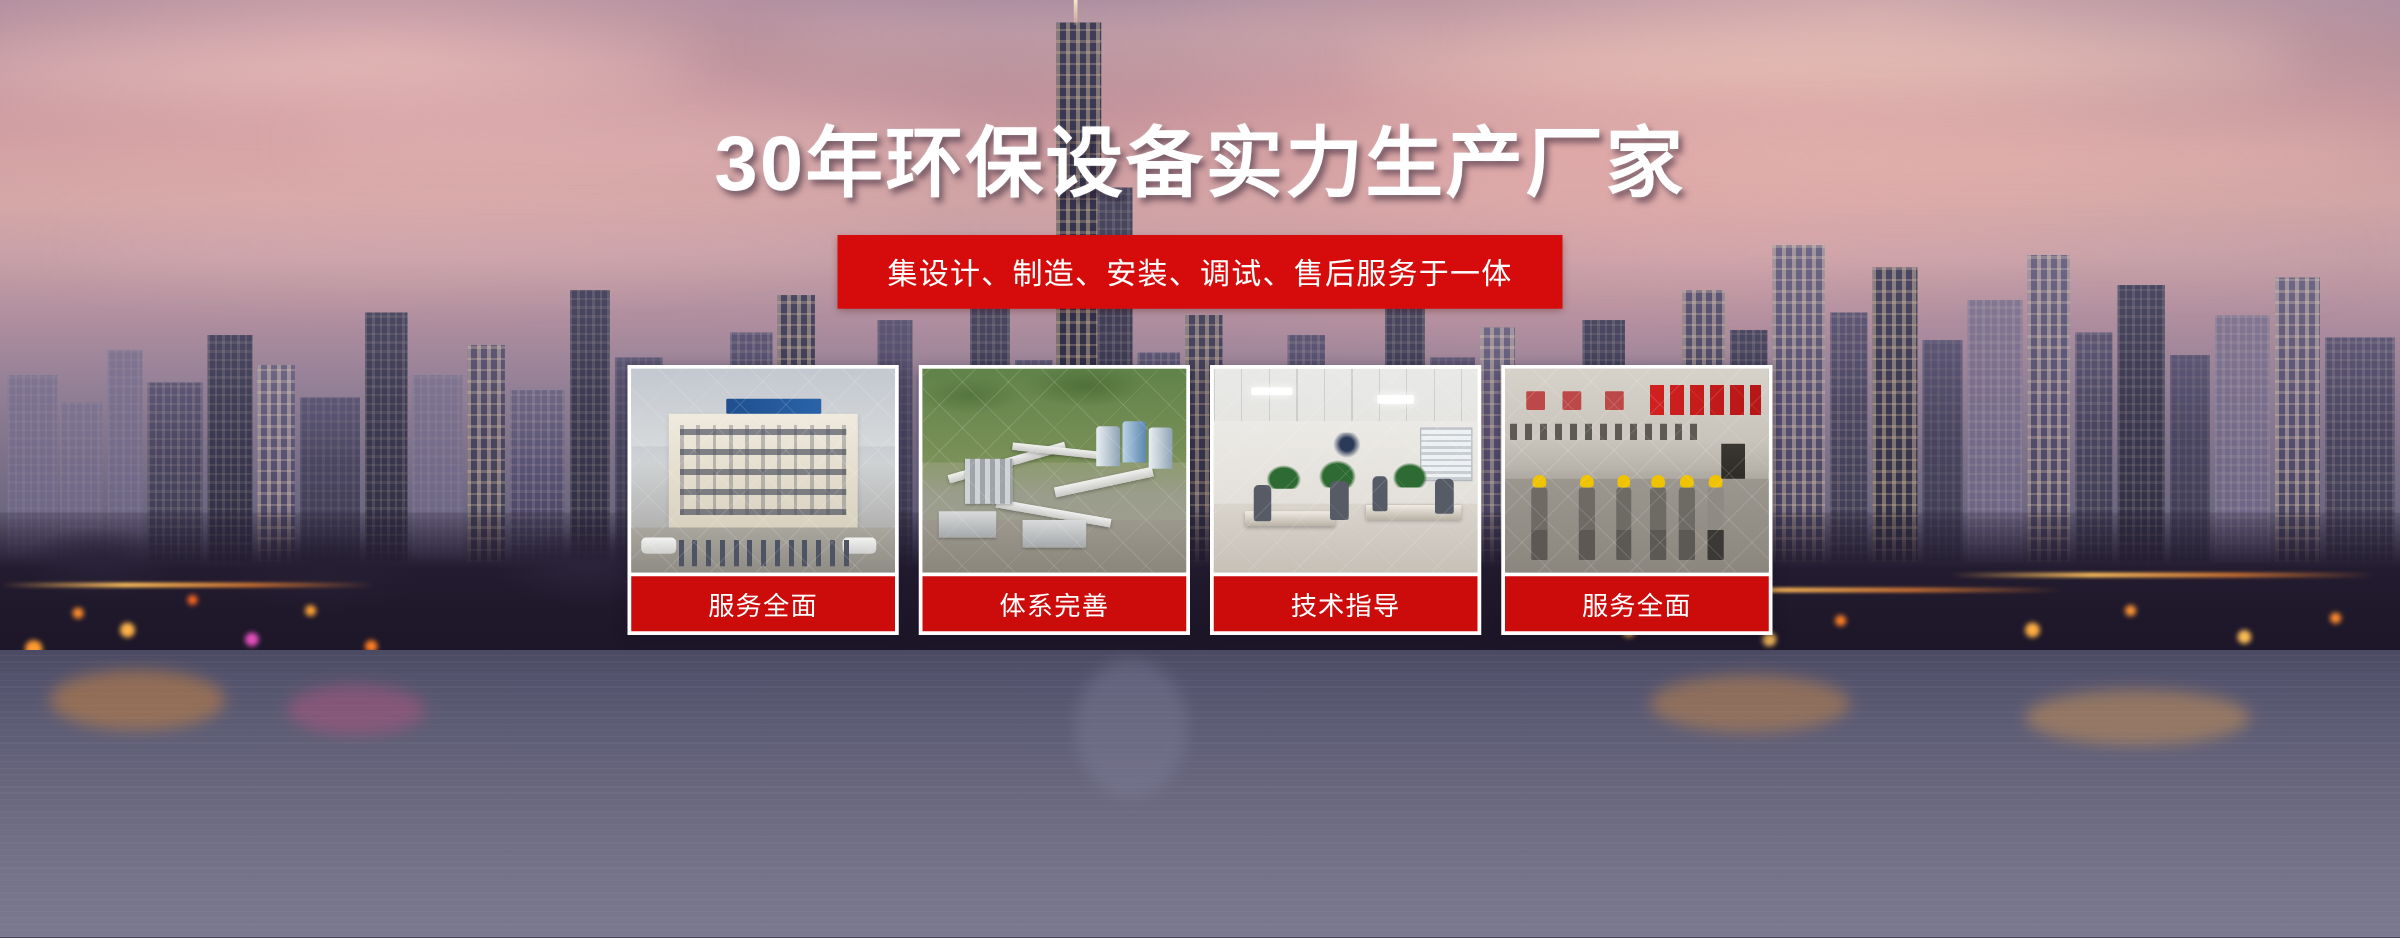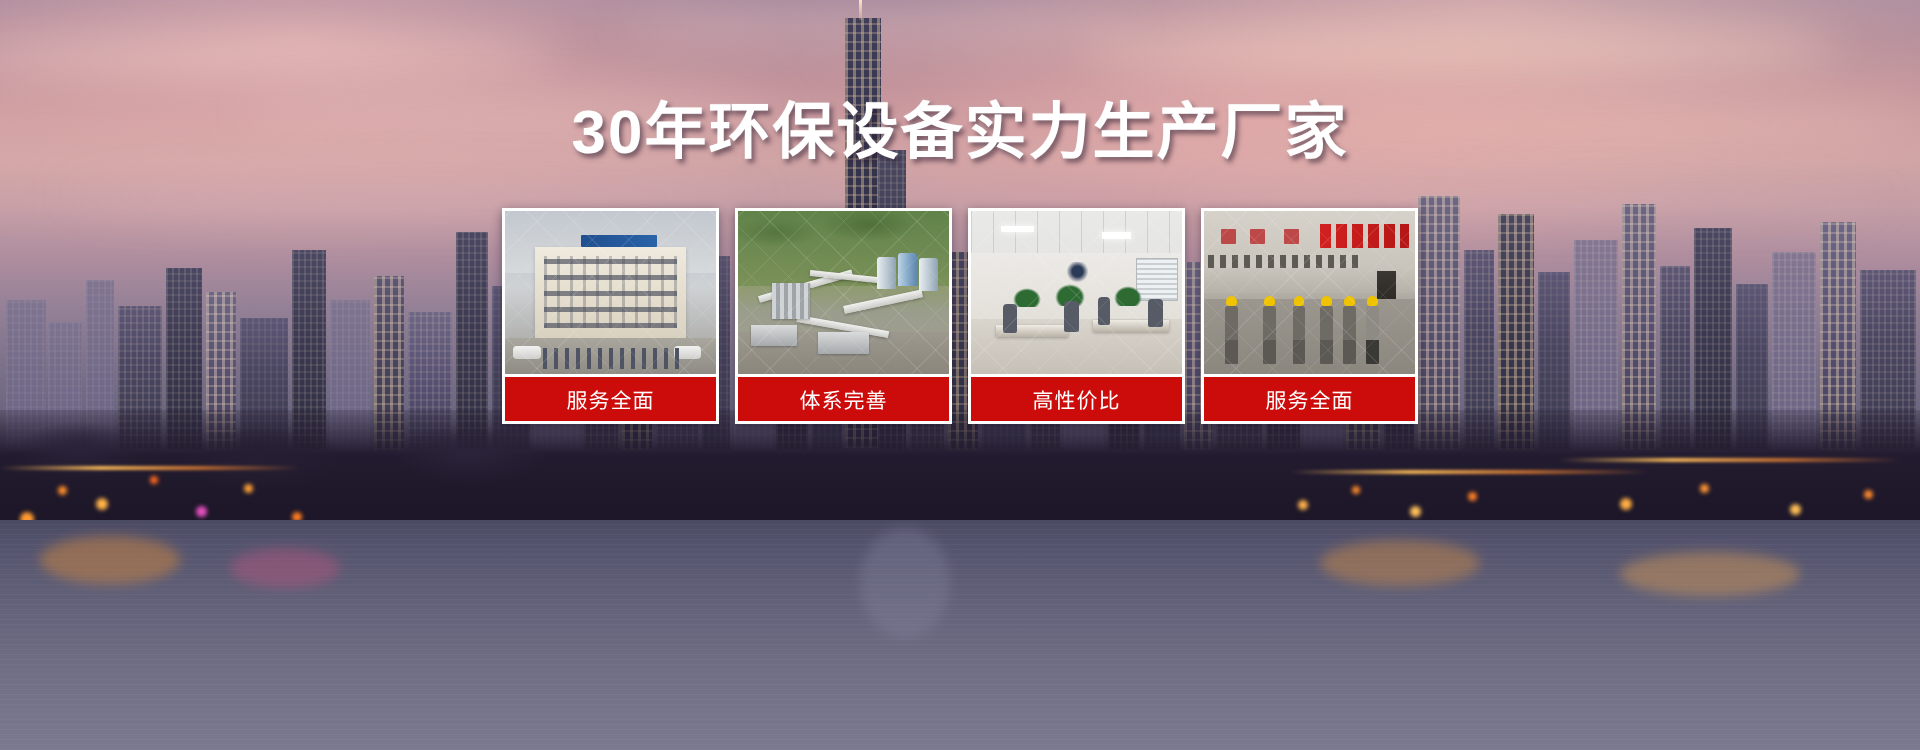--- a/index.html
+++ b/index.html
@@ -465,20 +465,21 @@
     <div class="reflect" style="left:230px;  top:548px; width:110px; height:40px; background:#b9557f;"></div>
     <div class="reflect" style="left:1320px; top:540px; width:160px; height:46px; background:#cf8b45;"></div>
     <div class="reflect" style="left:1620px; top:552px; width:180px; height:44px; background:#d89a52;"></div>
     <div class="reflect" style="left:860px;  top:528px; width:90px;  height:110px; background:#8f8ea8; opacity:.28;"></div>
   </div>
 
   <div class="content">
 
     <div class="headline">30年环保设备实力生产厂家</div>
 
+    <div class="subbar">集设计、制造、安装、调试、售后服务于一体</div>
 
     <div class="cards">
 
       <div class="card">
         <div class="thumb t1">
           <div class="b-sky"></div>
           <div class="b-body"></div>
           <div class="b-sign"></div>
           <div class="b-ground"></div>
           <div class="b-car" style="left:4%;"></div>
@@ -522,21 +523,21 @@
           <div class="o-plant" style="left:68%; top:46%; width:13%; height:12%;"></div>
           <div class="o-floor"></div>
           <div class="o-desk" style="left:12%; top:70%; width:34%; height:7%;"></div>
           <div class="o-desk" style="left:58%; top:67%; width:36%; height:7%;"></div>
           <div class="o-p" style="left:15%; top:57%; width:7%;  height:18%;"></div>
           <div class="o-p" style="left:44%; top:55%; width:7%;  height:19%;"></div>
           <div class="o-p" style="left:60%; top:53%; width:6%;  height:17%;"></div>
           <div class="o-p" style="left:84%; top:54%; width:7%;  height:17%;"></div>
           <div class="wm"></div>
         </div>
-        <div class="cap">高性价比</div>
+        <div class="cap">技术指导</div>
       </div>
 
       <div class="card">
         <div class="thumb t4">
           <div class="w-fac"></div>
           <div class="w-red"></div>
           <div class="w-slog" style="left:8%;"></div>
           <div class="w-slog" style="left:22%;"></div>
           <div class="w-slog" style="left:38%;"></div>
           <div class="w-band"></div>

